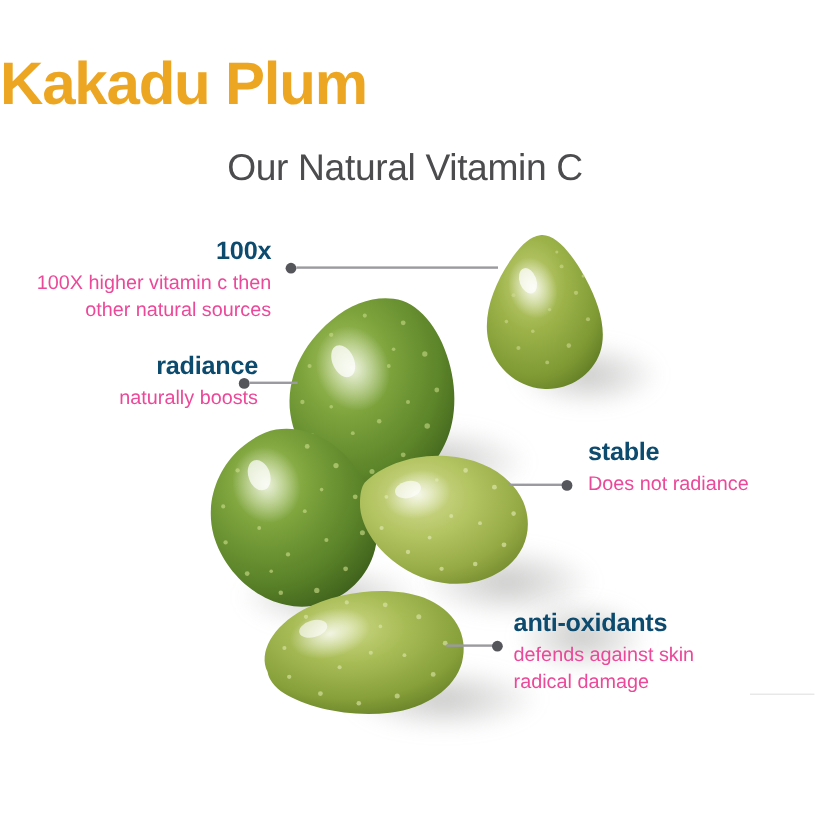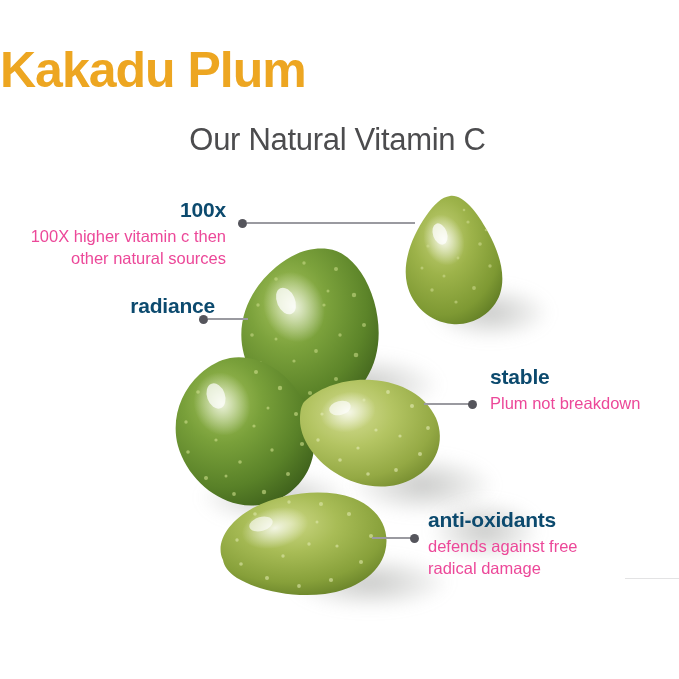--- a/index.html
+++ b/index.html
@@ -272,33 +272,34 @@
     <div class="lbl">100x</div>
     <div class="desc">
       <div>100X higher vitamin c then</div>
       <div>other natural sources</div>
     </div>
   </div>
 
   <div class="callout c-right" style="left:0;top:295px;width:183px;margin-left:32px;">
     <div class="lbl">radiance</div>
     <div class="desc">
+      <div>naturally boosts</div>
     </div>
   </div>
 
   <div class="callout c-left" style="left:490px;top:366px;width:189px;">
     <div class="lbl">stable</div>
     <div class="desc">
-      <div>Plum not breakdown</div>
+      <div>Does not radiance</div>
     </div>
   </div>
 
   <div class="callout c-left" style="left:428px;top:509px;width:227px;">
     <div class="lbl">anti-oxidants</div>
     <div class="desc">
-      <div>defends against free</div>
+      <div>defends against skin</div>
       <div>radical damage</div>
     </div>
   </div>
 
   <div class="hairline" style="left:625px;top:578px;width:54px;"></div>
 
 </div>
 
 </body></html>

